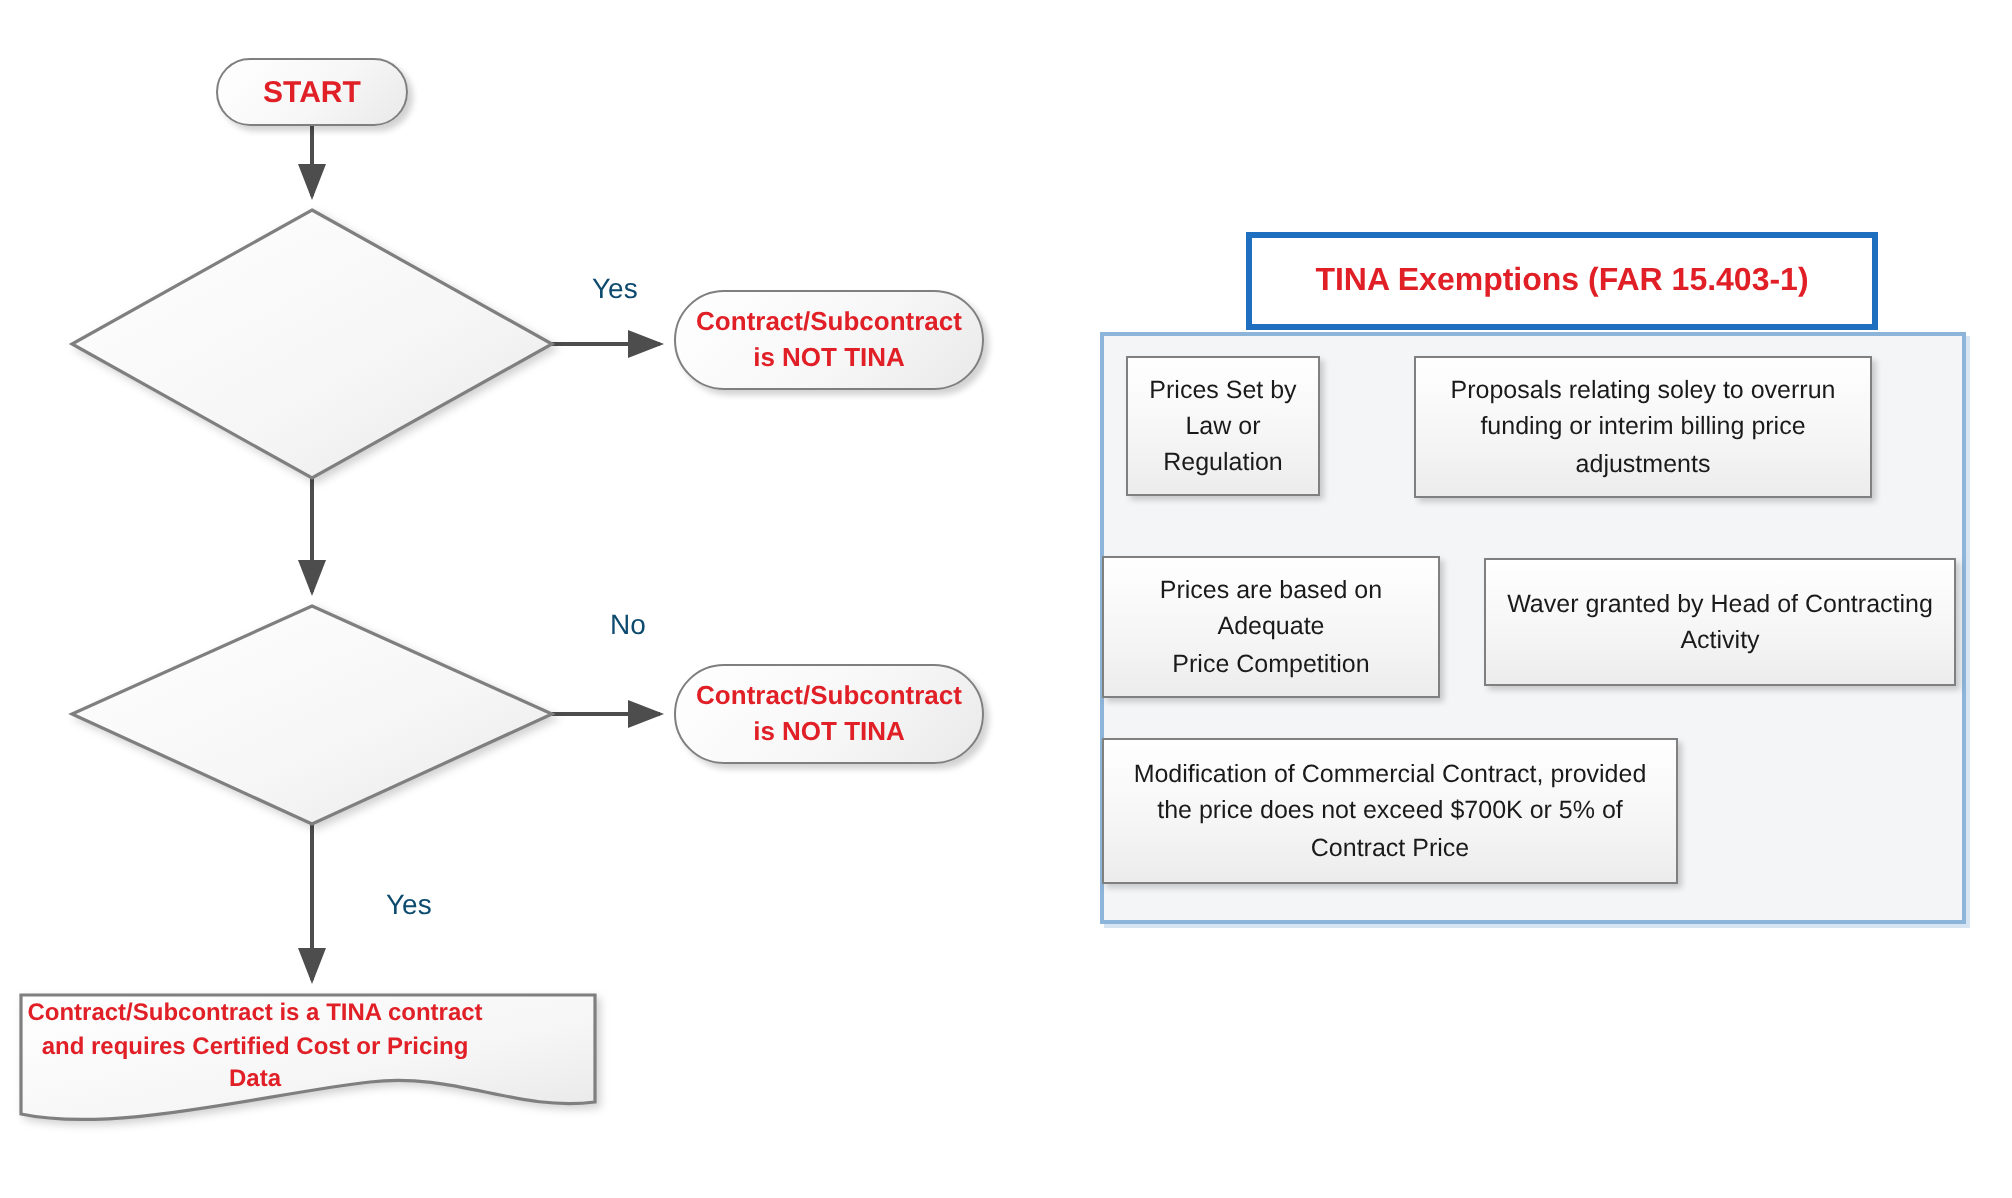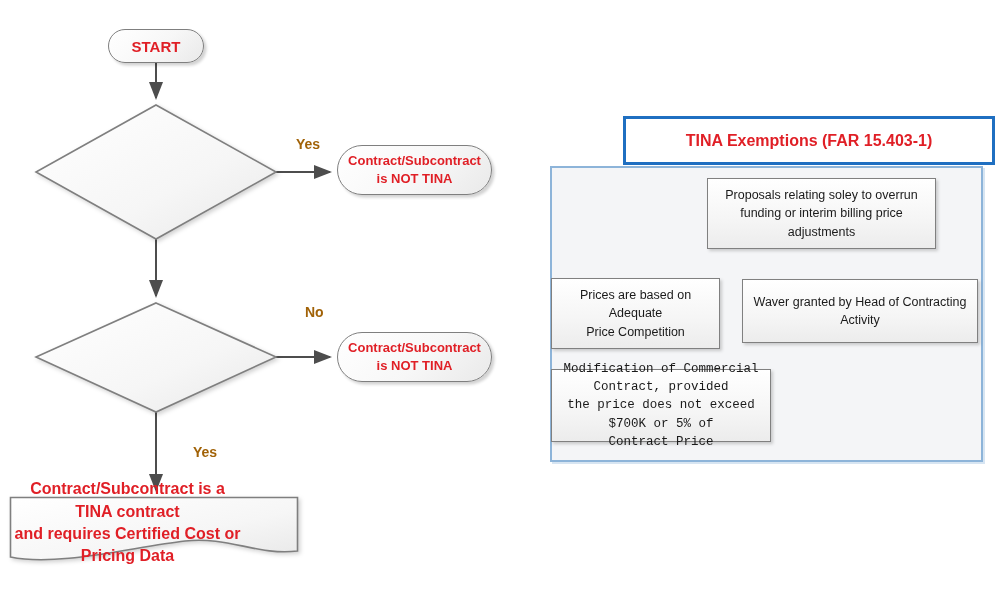--- a/index.html
+++ b/index.html
@@ -25,48 +25,48 @@
     background:linear-gradient(135deg,#ffffff 0%,#f7f7f7 55%,#e9e9e9 100%);
     box-shadow:2.5px 2.5px 3px rgba(0,0,0,0.18);
     box-sizing:border-box;
   }
   .stadium{border-radius:26px;}
   .start-node{left:108px;top:29px;width:96px;height:34px;font-size:15px;}
   .stadium-1{left:337px;top:145px;width:155px;height:50px;font-size:13px;line-height:1.35;}
   .stadium-2{left:337px;top:332px;width:155px;height:50px;font-size:13px;line-height:1.35;}
   .d1-text{left:61px;top:133px;width:190px;height:78px;font-size:13px;line-height:1.4;}
   .d2-text{left:46px;top:338px;width:220px;height:38px;font-size:13.5px;}
-  .doc-text{left:12px;top:500px;width:231px;height:46px;font-size:16px;line-height:1.4;}
-  .edge-label{position:absolute;z-index:2;font-size:14px;font-weight:700;color:#a16207;}
+  .doc-text{left:12px;top:500px;width:231px;height:46px;font-size:12px;line-height:1.4;}
+  .edge-label{position:absolute;z-index:2;font-size:14px;font-weight:400;color:#0c4a6e;}
   .edge-yes-top{left:296px;top:136px;}
   .edge-no{left:305px;top:304px;text-align:right;}
   .edge-yes-bottom{left:193px;top:444px;}
   .panel{
     position:absolute;left:550px;top:166px;width:433px;height:296px;z-index:1;
     border:2px solid var(--panel-border-blue);background:#f4f5f7;box-sizing:border-box;
     box-shadow:2px 2px 0 rgba(141,180,217,0.35);
   }
   .panel-title{
-    position:absolute;left:623px;top:116px;width:372px;height:49px;z-index:3;
+    position:absolute;left:623px;top:116px;width:316px;height:49px;z-index:3;
     border:3px solid var(--title-border-blue);background:#ffffff;box-sizing:border-box;
     display:flex;align-items:center;justify-content:center;font-size:16px;
   }
   .exemption-box{
     position:absolute;z-index:2;display:flex;align-items:center;justify-content:center;
     text-align:center;white-space:pre-line;box-sizing:border-box;
     border:1.6px solid #808080;
     background:linear-gradient(180deg,#ffffff 0%,#f5f5f5 60%,#ececec 100%);
     box-shadow:2px 2px 3px rgba(0,0,0,0.18);
     font-size:12.5px;color:#1a1a1a;line-height:1.45;font-weight:400;
   }
   .box-1{left:563px;top:178px;width:97px;height:70px;}
   .box-2{left:707px;top:178px;width:229px;height:71px;}
   .box-3{left:551px;top:278px;width:169px;height:71px;}
   .box-4{left:742px;top:279px;width:236px;height:64px;}
-  .box-5{left:551px;top:369px;width:220px;height:73px;font-family:Liberation Mono, monospace;}
+  .box-5{left:551px;top:369px;width:288px;height:73px;}
 </style>
 </head>
 <body>
 
 <div class="canvas">
 
   <svg class="svg-layer" width="1006" height="599" viewBox="0 0 1006 599" xmlns="http://www.w3.org/2000/svg">
     <defs>
       <linearGradient id="shapeFill" x1="0" y1="0" x2="1" y2="1">
         <stop offset="0" stop-color="#ffffff"></stop>
@@ -107,20 +107,23 @@
 
   <div class="overlay doc-text red-text">Contract/Subcontract is a TINA contract
 and requires Certified Cost or Pricing Data</div>
 
   <div class="panel"></div>
 
   <div class="panel-title">
     <span class="red-text">TINA Exemptions (FAR 15.403-1)</span>
   </div>
 
+  <div class="exemption-box box-1">Prices Set by
+Law or
+Regulation</div>
   <div class="exemption-box box-3">Prices are based on Adequate
 Price Competition</div>
   <div class="exemption-box box-2">Proposals relating soley to overrun
 funding or interim billing price
 adjustments</div>
   <div class="exemption-box box-4">Waver granted by Head of Contracting
 Activity</div>
   <div class="exemption-box box-5">Modification of Commercial Contract, provided
 the price does not exceed $700K or 5% of
 Contract Price</div>

